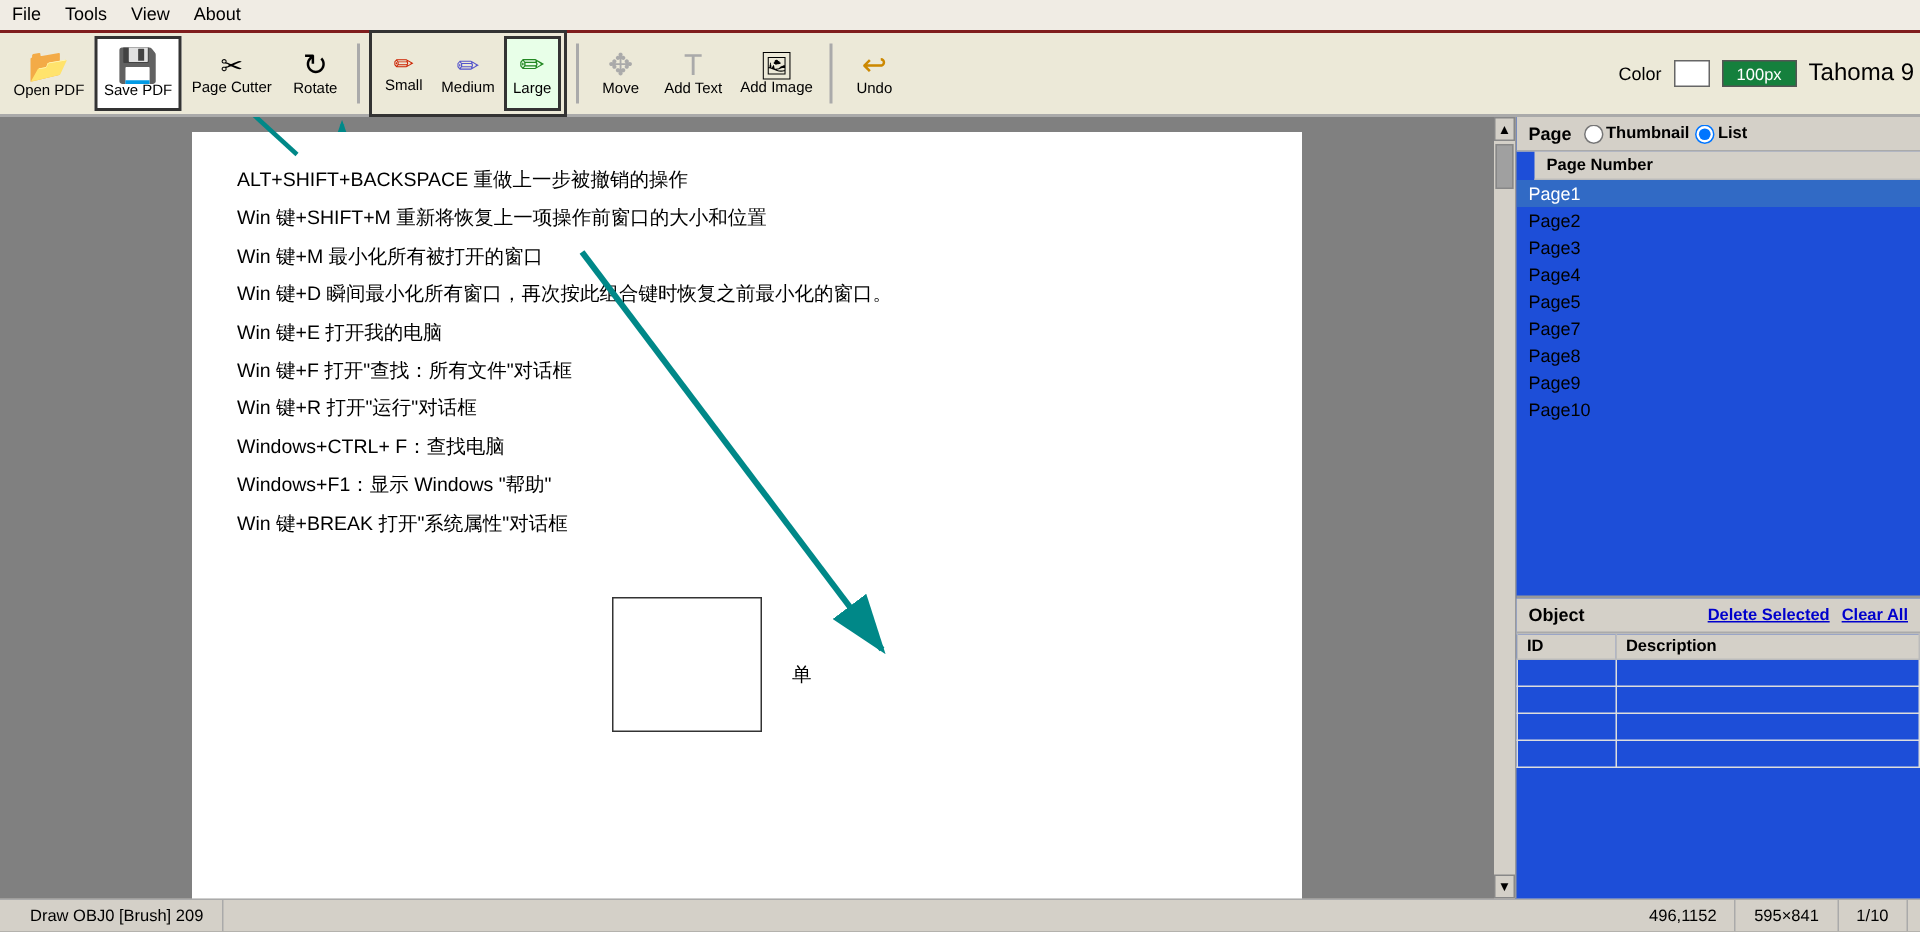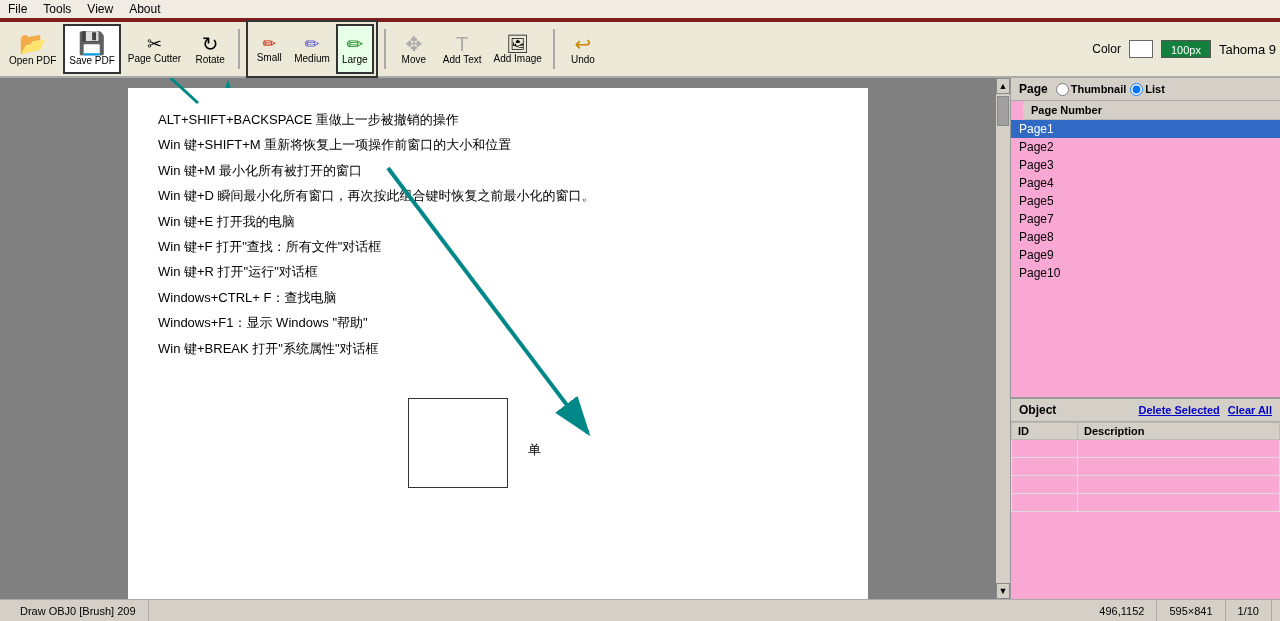--- a/index.html
+++ b/index.html
@@ -1,48 +1,48 @@
 <!DOCTYPE html>
 <html><head>
   <meta charset="utf-8">
   <style>
     * { box-sizing: border-box; margin: 0; padding: 0; }
     body { font-family: 'Tahoma', sans-serif; font-size: 12px; background: #d4d0c8; overflow: hidden; width: 1280px; height: 621px; }
 
     
-    #menubar { background: #f0ece4; height: 22px; display: flex; align-items: flex-end; border-bottom: 4px solid #7f1d1d; }
+    #menubar { background: #f0ece4; height: 22px; display: flex; align-items: flex-start; border-bottom: 2px solid #7f1d1d; }
     .menu-item { padding: 2px 8px; cursor: pointer; font-size: 12px; }
 
     
     #toolbar { background: #ece9d8; height: 56px; display: flex; align-items: center; padding: 2px 4px; border-bottom: 2px solid #aaa; gap: 2px; }
     .tb-btn { display: flex; flex-direction: column; align-items: center; justify-content: center; min-width: 44px; height: 50px; cursor: pointer; border: 1px solid transparent; padding: 2px 4px; font-size: 10px; background: transparent; }
     .tb-btn.selected { border: 2px solid #333; background: #fff; }
     .tb-btn .icon { font-size: 22px; line-height: 1; }
     .tb-separator { width: 2px; height: 40px; background: #aaa; margin: 0 4px; }
 
     
     #toolbar-right { margin-left: auto; display: flex; align-items: center; gap: 8px; font-size: 12px; }
     .color-label { font-size: 12px; }
     .color-box { width: 24px; height: 18px; border: 1px solid #666; }
     .font-size-box { width: 50px; height: 18px; background: #15803d; color: white; text-align: center; font-size: 11px; line-height: 18px; border: 1px solid #555; }
-    .font-name { font-size: 13px; }
+    .font-name { font-size: 16px; }
 
     
     #main { display: flex; height: calc(621px - 22px - 56px - 22px); }
 
     
     #canvas-area { flex: 1; background: #808080; overflow: hidden; position: relative; }
     #page-content { background: white; margin: 10px auto; width: 740px; min-height: 530px; position: relative; padding: 20px 30px; font-size: 13px; line-height: 1.8; }
     .page-line { margin-bottom: 2px; }
 
     
     .drawn-rect { position: absolute; border: 1.5px solid #333; background: transparent; }
 
     
-    #right-panel { width: 270px; background: #f9a8d4; border-left: 1px solid #999; display: flex; flex-direction: column; }
+    #right-panel { width: 270px; background: #1d4ed8; border-left: 1px solid #999; display: flex; flex-direction: column; }
     #page-panel { flex: 1; border-bottom: 2px solid #999; overflow: hidden; display: flex; flex-direction: column; }
     #page-panel-header { background: #d4d0c8; padding: 4px 8px; display: flex; align-items: center; gap: 8px; border-bottom: 1px solid #aaa; font-weight: bold; }
     .radio-group { display: flex; align-items: center; gap: 4px; }
     .radio-option { display: flex; align-items: center; gap: 2px; font-size: 11px; cursor: pointer; }
     #page-list-header { background: #d4d0c8; padding: 3px 8px; font-size: 11px; font-weight: bold; border-bottom: 1px solid #bbb; margin-left: 12px; }
     #page-list { overflow-y: auto; flex: 1; }
     .page-list-item { padding: 2px 8px; font-size: 12px; cursor: pointer; }
     .page-list-item.selected { background: #316ac5; color: white; }
 
     

